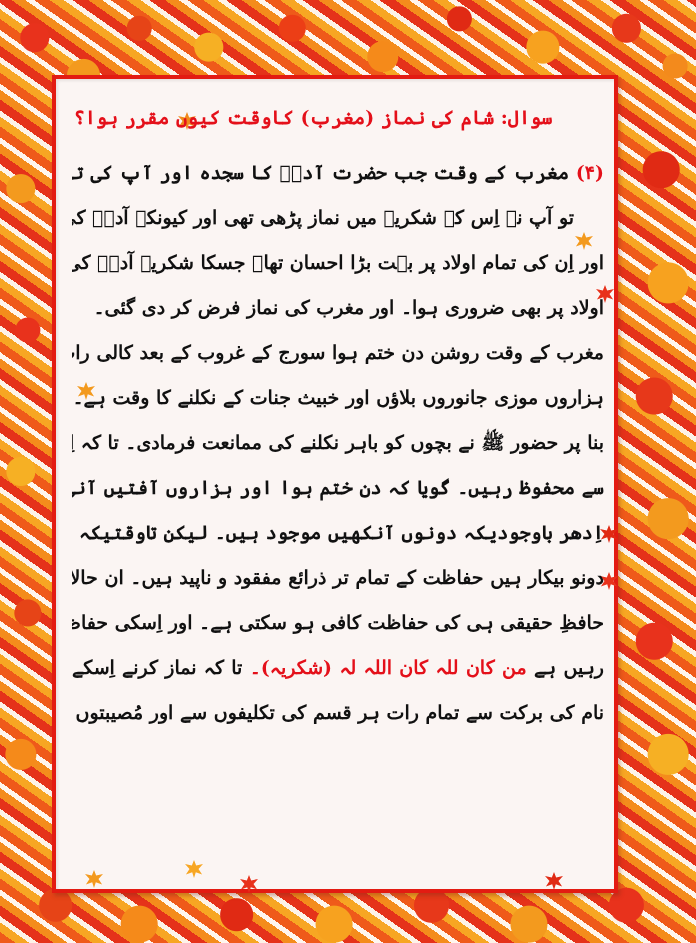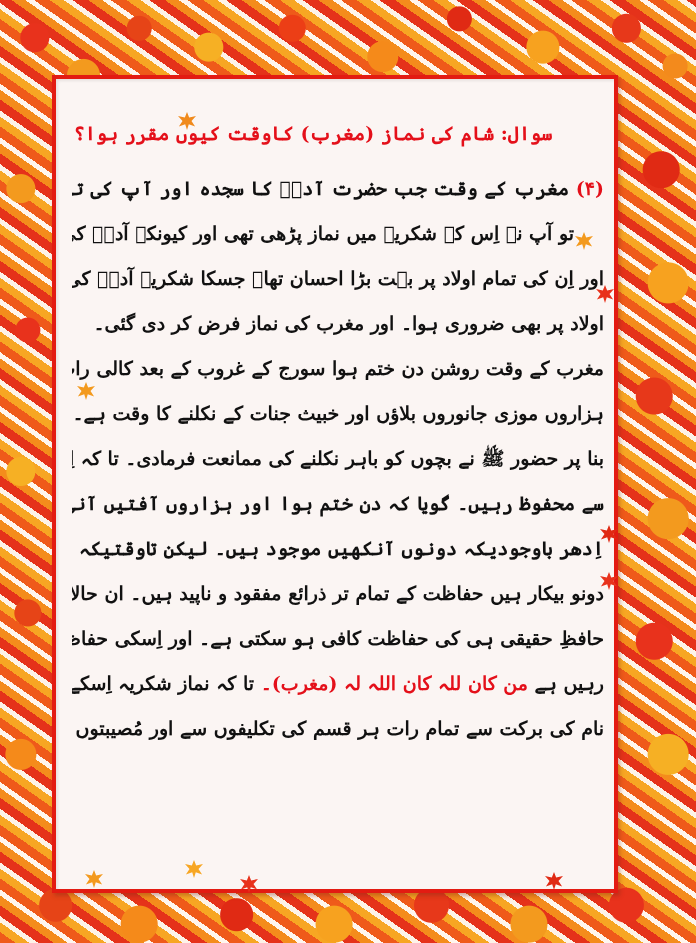--- a/index.html
+++ b/index.html
@@ -42,21 +42,21 @@
       repeating-linear-gradient(35deg, #ef5a1a 0 9px, #f7a623 9px 17px, #fdf3e8 17px 22px, #e5321a 22px 31px, #f48c1c 31px 39px, #fff6ee 39px 44px);
   }
   .frame {
     position: absolute; left: 52px; top: 75px; width: 566px; height: 818px;
     border: 4px solid #e31b12;
     background: #fbf5f3;
     box-shadow: 2px 3px 4px rgba(120,40,20,0.35), inset 2px 2px 3px rgba(0,0,0,0.08);
     box-sizing: border-box;
   }
   .content {
-    position: absolute; left: 72px; top: 108px; width: 532px;
+    position: absolute; left: 72px; top: 92px; width: 532px;
     direction: rtl;
   }
   .title {
     text-align: center; color: #e4101a;
     font-family: "DejaVu Serif", serif; font-size: 19px; font-weight: bold;
     height: 50px; line-height: 50px; margin-bottom: 8px;
     padding-right: 50px;
   }
   .line {
     font-family: "DejaVu Serif", serif; font-size: 19px; font-weight: bold;
@@ -105,17 +105,17 @@
   <div class="line short">اولاد پر بھی ضروری ہوا۔ اور مغرب کی نماز فرض کر دی گئی۔</div>
   <div class="line">مغرب کے وقت روشن دن ختم ہوا سورج کے غروب کے بعد کالی رات آئی</div>
   <div class="line">ہزاروں موزی جانوروں بلاؤں اور خبیث جنات کے نکلنے کا وقت ہے۔ اِسی</div>
   <div class="line">بنا پر حضور ﷺ نے بچوں کو باہر نکلنے کی ممانعت فرمادی۔ تا کہ اِن کے اثرات</div>
   <div class="line">سے محفوظ رہیں۔ گویا کہ دن ختم ہوا اور ہزاروں آفتیں آنی شروع ہوئیں۔</div>
   <div class="line">اِدھر باوجودیکہ دونوں آنکھیں موجود ہیں۔ لیکن تاوقتیکہ کوئی اور روشنی نہ ہوتو</div>
   <div class="line">دونو بیکار ہیں حفاظت کے تمام تر ذرائع مفقود و ناپید ہیں۔ ان حالات میں</div>
   <div class="line">حافظِ حقیقی ہی کی حفاظت کافی ہو سکتی ہے۔ اور اِسکی حفاظت حاصل کرنے کا ذریعہ</div>
   <div class="line">
     <span>رہیں ہے</span>
-    <span class="red">من کان للہ کان اللہ لہ (مغرب)۔</span>
-    <span>تا کہ نماز شکریہ اِسکے</span>
+    <span class="red">من کان للہ کان اللہ لہ (شکریہ)۔</span>
+    <span>تا کہ نماز کرنے اِسکے</span>
   </div>
   <div class="line">نام کی برکت سے تمام رات ہر قسم کی تکلیفوں سے اور مُصیبتوں سے محفوظ رہے۔</div>
 </div>
 
 </body></html>

